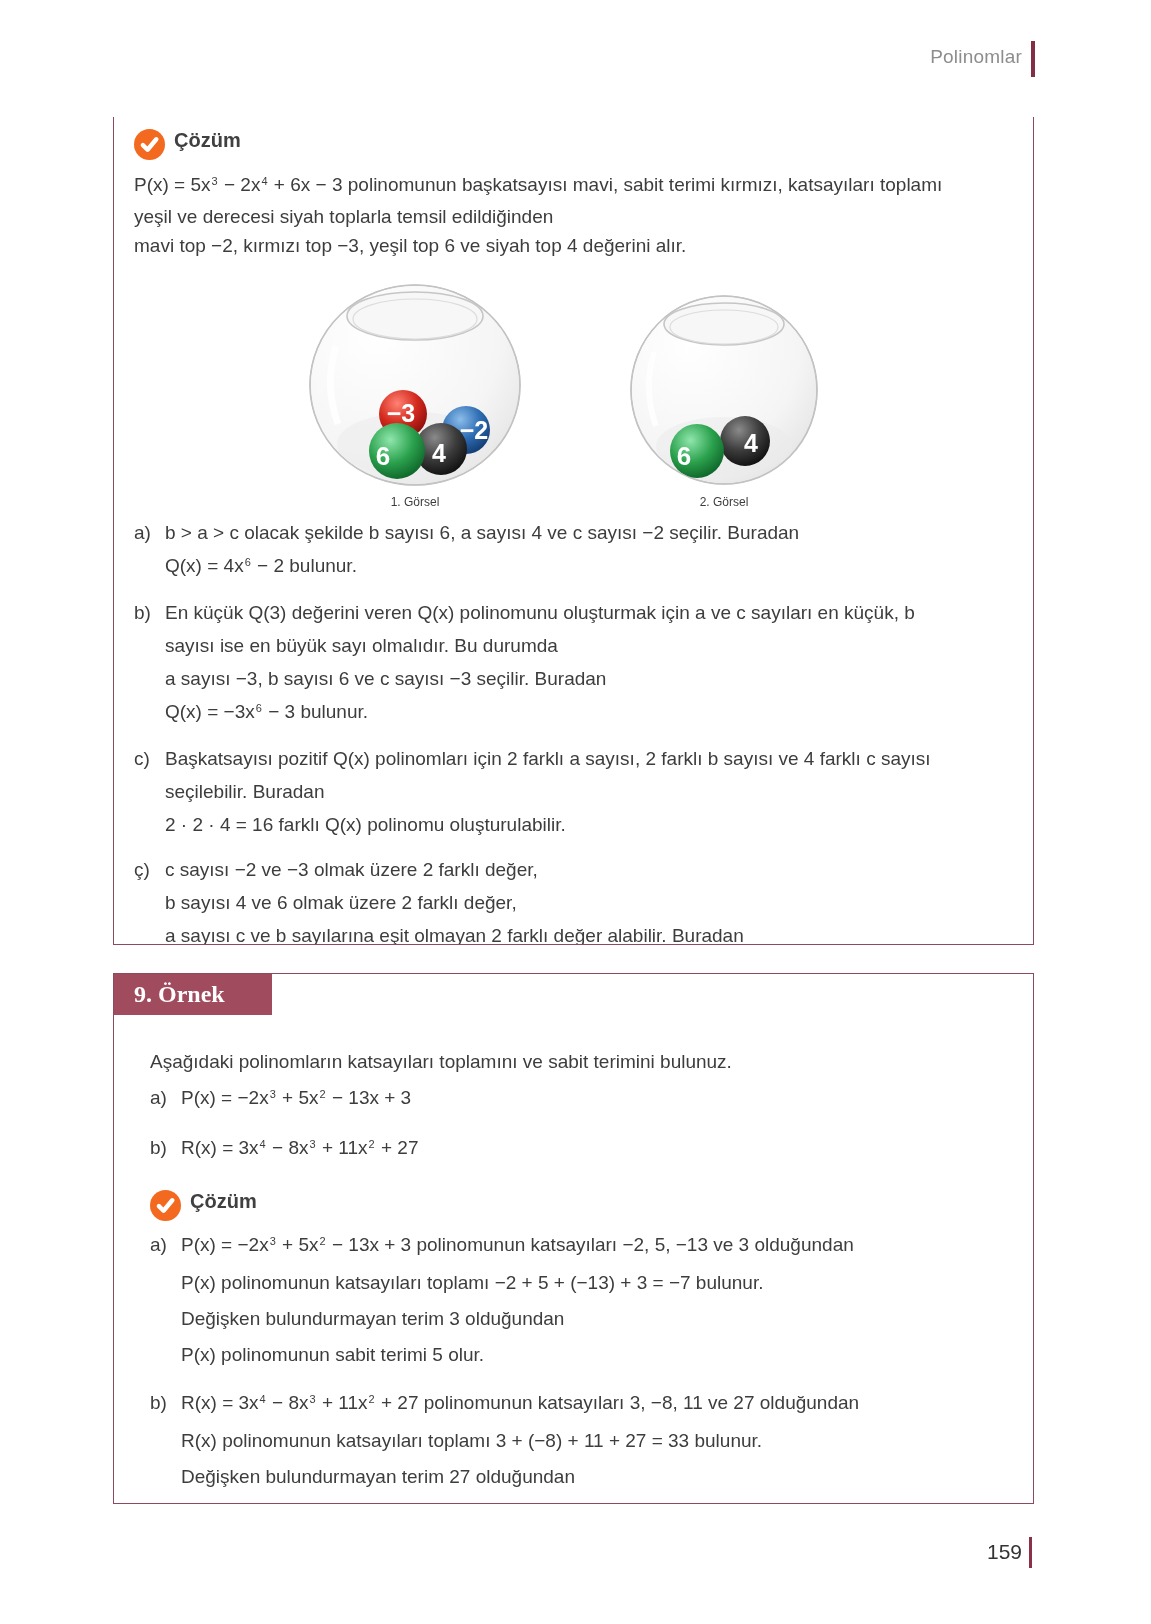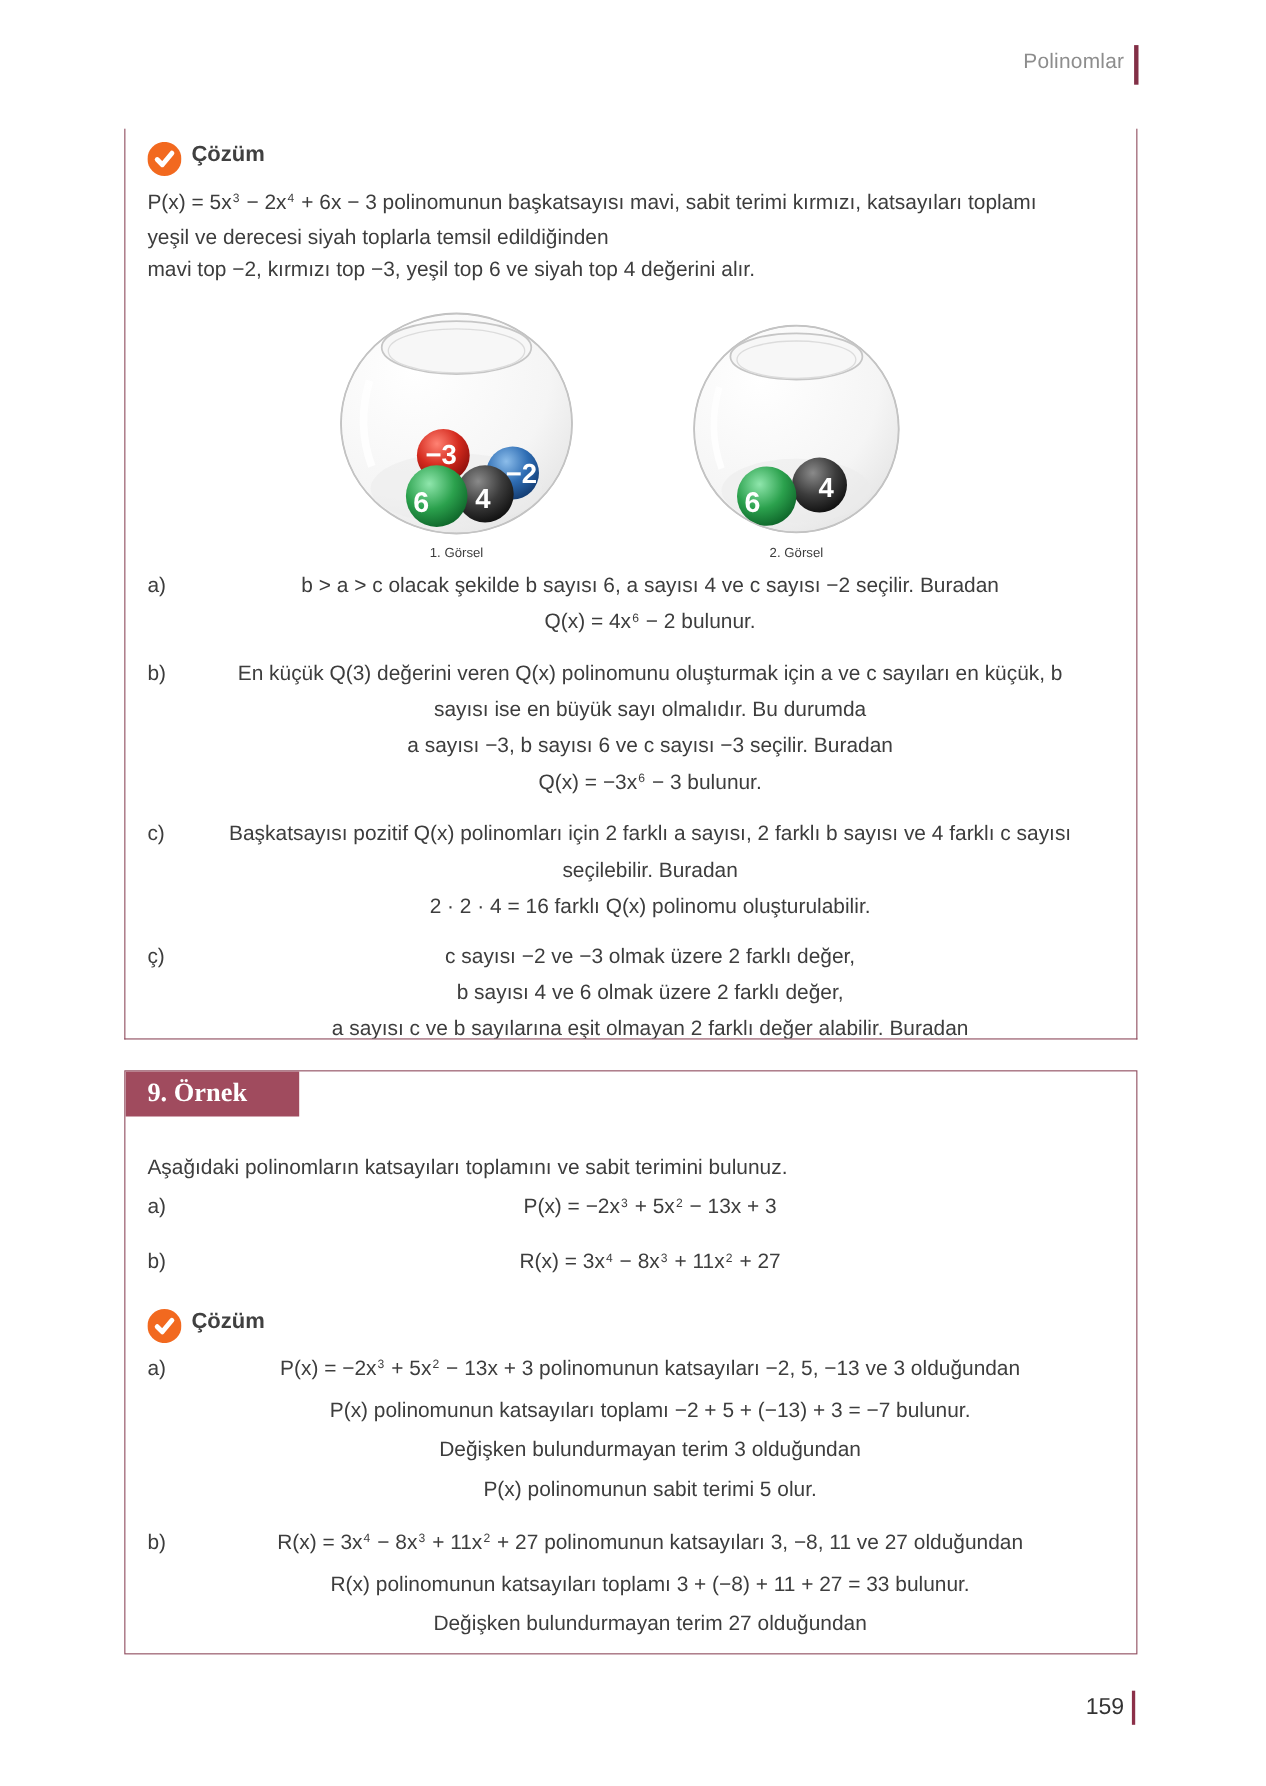--- a/index.html
+++ b/index.html
@@ -13,42 +13,42 @@
 
   
   .ln{white-space:nowrap;font-size:19px;line-height:24px;}
   sup{font-size:0.58em;vertical-align:baseline;position:relative;top:-0.55em;margin:0 1px;}
 
   
   .box1{position:absolute;left:113px;top:117px;width:921px;height:828px;box-sizing:border-box;
         border-left:1px solid #8e4a5c;border-right:1px solid #8e4a5c;border-bottom:1px solid #8e4a5c;
         padding:8px 16px 0 20px;overflow:hidden;}
   .box2{position:absolute;left:113px;top:973px;width:921px;height:531px;box-sizing:border-box;
-        border:1px solid #8e4a5c;padding:56px 16px 0 20px;overflow:hidden;}
+        border:1px solid #8e4a5c;padding:56px 16px 0 36px;overflow:hidden;}
   .ornek-label{position:absolute;left:0;top:-1px;width:158px;height:42px;background:#a04b5e;
                color:#ffffff;font-family:"Liberation Serif","DejaVu Serif",serif;font-weight:bold;
                font-size:24px;display:flex;align-items:center;padding-left:20px;box-sizing:border-box;}
 
   
   .sol-head{display:flex;align-items:flex-start;gap:9px;margin:4px 0 10px 0;}
   .sol-head .label{font-size:20px;font-weight:bold;color:#404040;}
   .check-icon{width:31px;height:31px;flex:0 0 31px;}
 
   .para .ln{line-height:29px;}
 
   
   .figures{display:flex;align-items:flex-end;margin:6px 0 0 172px;gap:104px;}
   .fig{display:flex;flex-direction:column;align-items:center;}
   .fig figcaption{font-size:12px;color:#3d3d3d;margin-top:7px;}
   figure{margin:0;}
 
   
   .item{display:flex;margin-top:12px;}
   .item .lbl{flex:0 0 31px;font-size:19px;line-height:24px;}
-  .item .lines{flex:1;text-align:center;}
+  .item .lines{flex:1;}
   .item .lines .ln{margin-bottom:9px;}
   .box2 .item .lines .ln{margin-bottom:12px;}
   .prompt{margin-top:20px;}
 
   
   .page-num{position:absolute;top:1540px;left:900px;width:122px;text-align:right;
             font-size:21px;color:#333333;}
   .foot-bar{position:absolute;left:1029px;top:1537px;width:3px;height:31px;background:#8c3049;}
 </style>
 </head>

